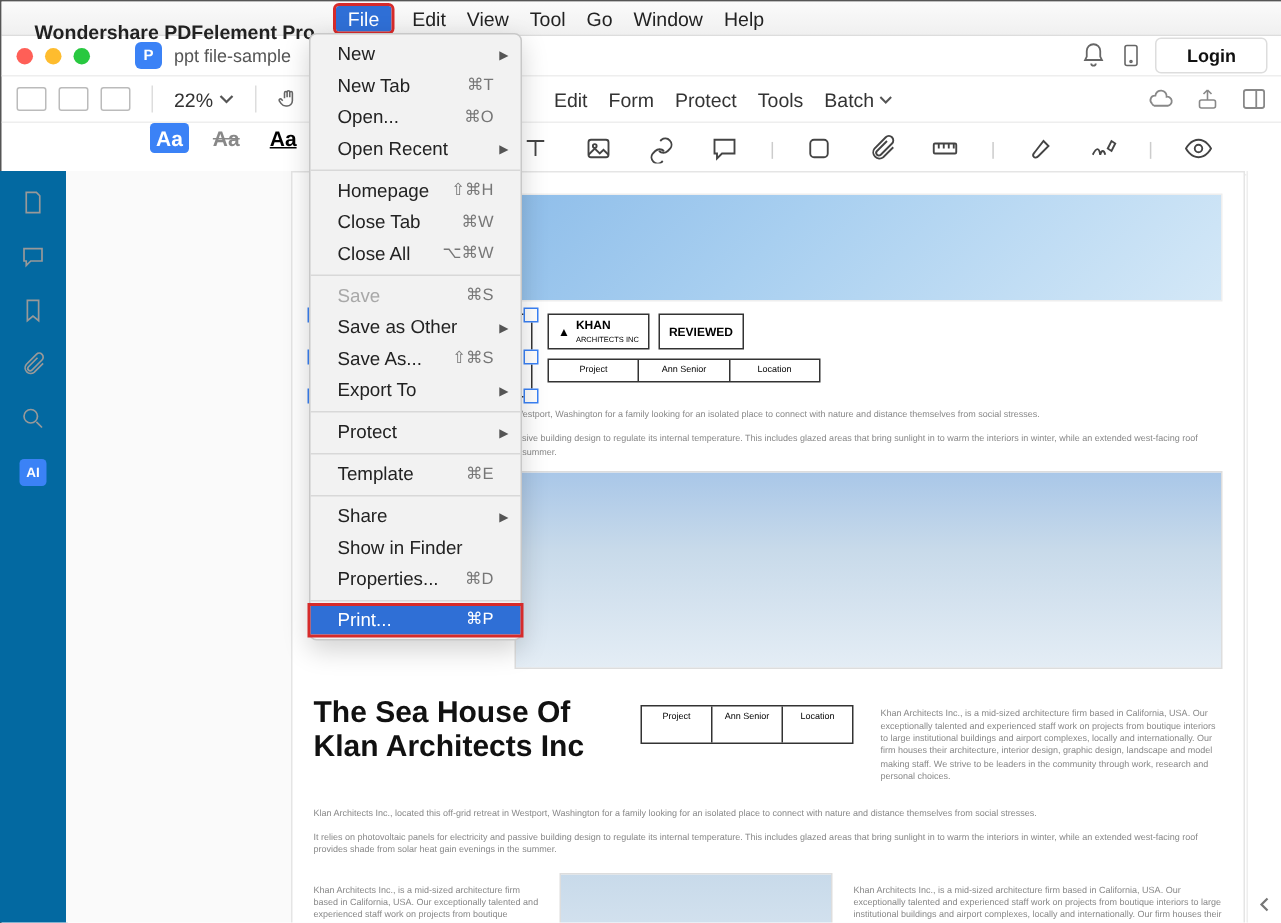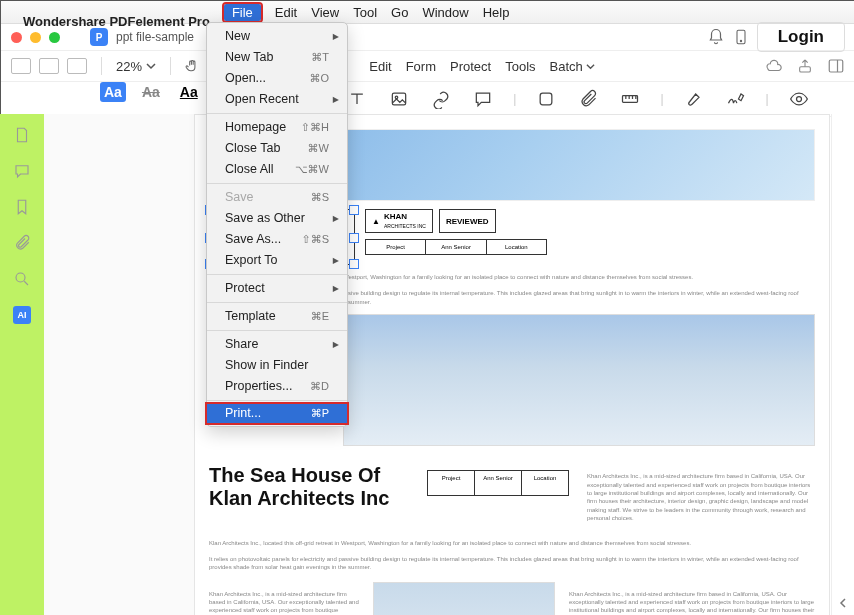--- a/index.html
+++ b/index.html
@@ -7,35 +7,35 @@
     .menubar .apple { font-size:15px; }
     .menubar .app { font-weight:600;margin-top:18px;}
     .menubar .m-file { background:#2f6fd6; color:#fff; padding:1px 8px; border-radius:2px; outline:2px solid #d62b2b;}
     .titlebar { display:flex; align-items:center; height:26px; background:#fff; border-bottom:1px solid #eee; padding:0 10px; gap:8px;}
     .dot { width:11px; height:11px; border-radius:50%; }
     .dot.r{background:#ff5f57;} .dot.y{background:#febc2e;} .dot.g{background:#28c840;}
     .titlebar .logo{width:18px;height:18px;display:flex;align-items:center;justify-content:center;background:#3b82f6;border-radius:4px;color:#fff;font-size:10px;font-weight:700;}
     .titlebar .tabtitle{color:#555;font-size:12px;}
     .titlebar .spacer{flex:1;}
     .titlebar svg{stroke:#666;}
-    .loginbtn{border:1px solid #ddd;border-radius:4px;padding:4px 20px;font-size:17px;font-weight:600;color:#111;}
+    .loginbtn{border:1px solid #ddd;border-radius:4px;padding:4px 20px;font-size:12px;font-weight:600;color:#111;}
     .tbar1{display:flex;align-items:center;height:30px;border-bottom:1px solid #eee;padding:0 10px;gap:14px;font-size:13px;color:#333;}
     .tbar1 .views{display:flex;gap:8px;}
     .tbar1 .vi{width:18px;height:14px;border:1px solid #bbb;border-radius:2px;}
     .tbar1 .zoom{display:flex;align-items:center;gap:4px;}
     .tbar1 .spacer{flex:1;}
     .tbar2{display:flex;align-items:center;justify-content:center;height:34px;border-bottom:1px solid #eee;gap:18px;padding-left:300px;}
     .tbar2 .icn{width:24px;height:20px;display:flex;align-items:center;justify-content:center;}
     .tbar2 svg{stroke:#444;fill:none;stroke-width:1.5;}
     .aa-group{display:flex;gap:12px;align-items:center;position:absolute;left:100px;top:82px;}
     .aa-group .aa{font-size:14px;font-weight:600;padding:2px 4px;}
     .aa-group .active{background:#3b82f6;color:#fff;border-radius:3px;}
     .aa-group .strike{text-decoration:line-through;color:#888;}
     
-    .leftsb{position:absolute;left:0;top:114px;bottom:0;width:44px;background:#bef264;border-right:1px solid #eee;padding-top:12px;display:flex;flex-direction:column;align-items:center;gap:18px;}
+    .leftsb{position:absolute;left:0;top:114px;bottom:0;width:44px;background:#0369a1;border-right:1px solid #eee;padding-top:12px;display:flex;flex-direction:column;align-items:center;gap:18px;}
     .leftsb svg{stroke:#999;fill:none;stroke-width:1.5;}
     .leftsb .ai{width:18px;height:18px;background:#3b82f6;color:#fff;font-size:9px;font-weight:700;border-radius:3px;display:flex;align-items:center;justify-content:center;}
     
     .canvas{position:absolute;left:44px;right:24px;top:114px;bottom:0;background:#fafafa;overflow:hidden;}
     
     .filemenu{position:absolute;left:206px;top:22px;width:140px;background:#f2f2f2;border:1px solid #c8c8c8;border-radius:5px;padding:3px 0;font-size:12.5px;color:#222;box-shadow:0 6px 18px rgba(0,0,0,.18);z-index:50;}
     .filemenu .row{position:relative;display:flex;justify-content:space-between;align-items:flex-start;padding:2px 18px 2px 18px;line-height:17px;white-space:nowrap;}
     .filemenu .sep{height:1px;background:#d8d8d8;margin:3px 0;}
     .filemenu .dis{color:#a8a8a8;}
     .filemenu .arrow::after{content:"▶";font-size:8px;position:absolute;right:8px;color:#555;}

